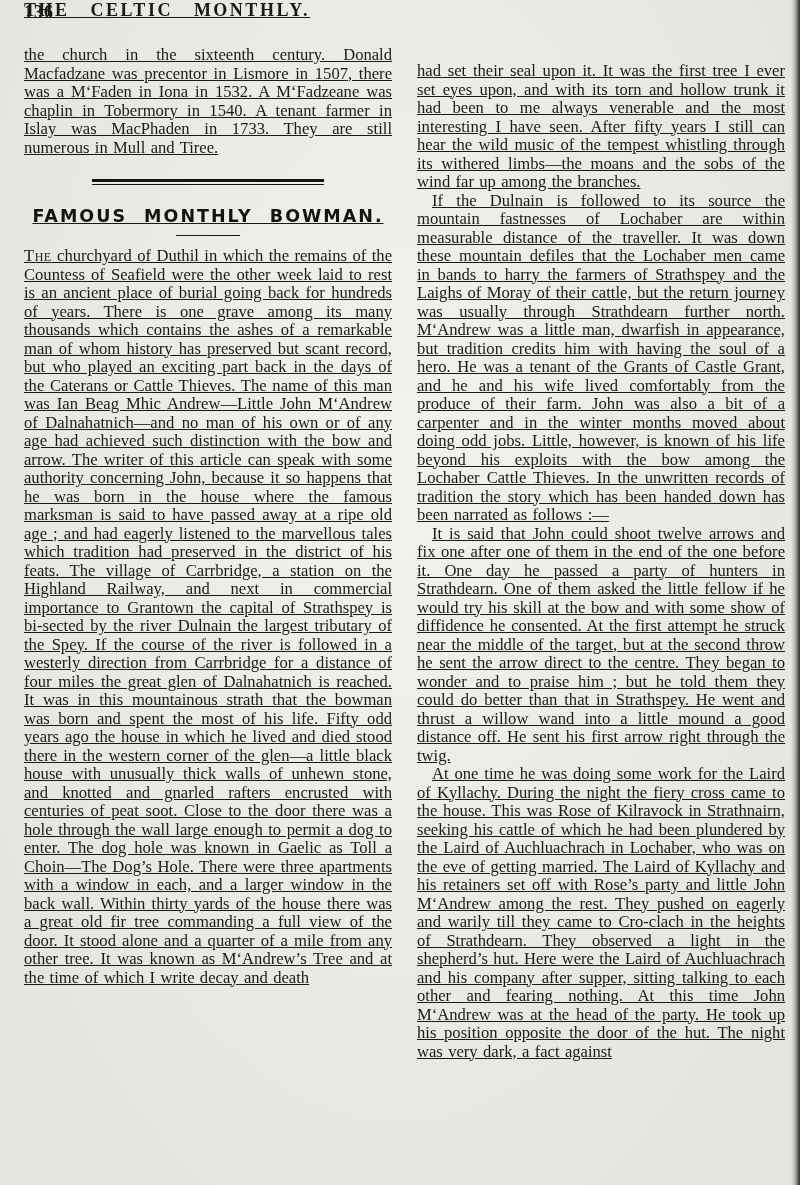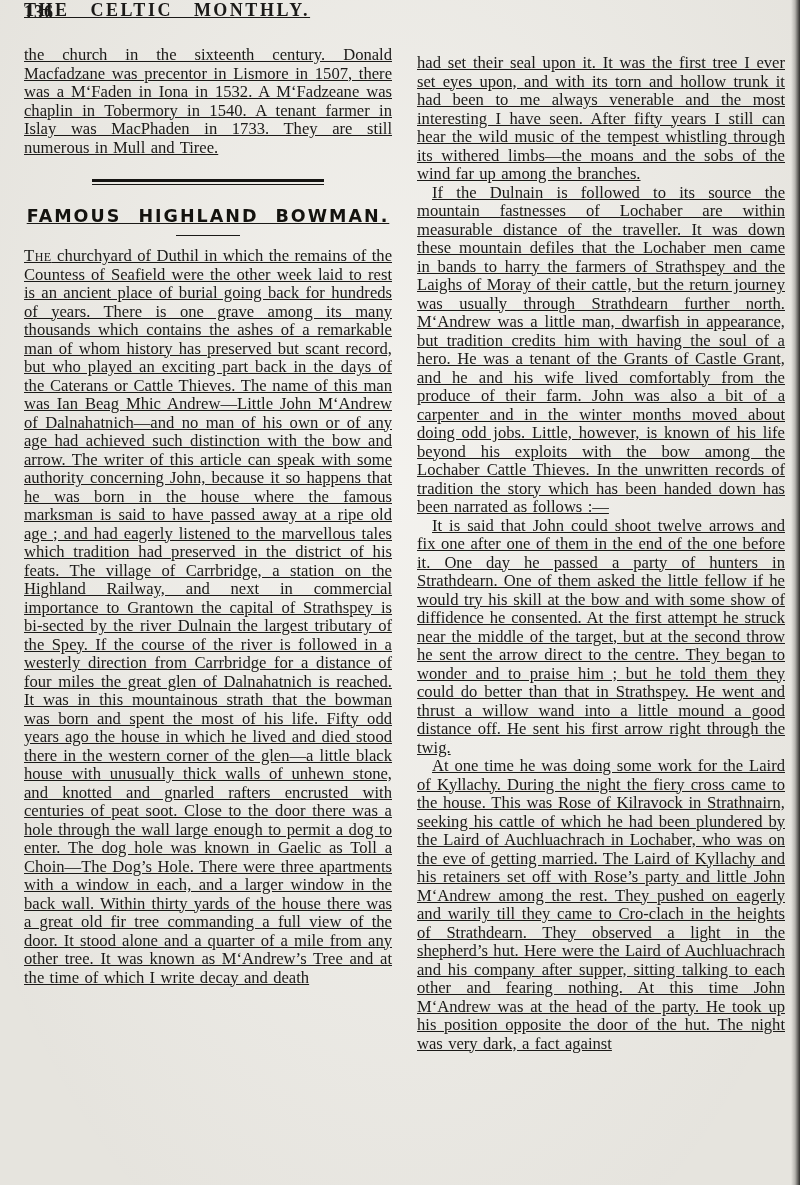--- a/index.html
+++ b/index.html
@@ -91,40 +91,40 @@
   .epigraph {
     margin: 0 0 10px 0;
     padding-left: 34px;
     text-indent: -34px;
     text-align: justify;
     font-size: 14.2px;
     line-height: 15.9px;
     word-spacing: 1px;
   }
   .epigraph em { font-style: italic; }
-  .rc-p { margin-top: 8px; }
+  .rc-p { margin-top: 16px; }
 </style>
 </head>
 <body>
 
 <div class="page">
 
   <div class="masthead">
     <span class="page-number">136</span>
     <h1 class="journal-title">THE CELTIC MONTHLY.</h1>
   </div>
 
   <div class="columns">
 
     <section class="col">
       <p class="body-p">the church in the sixteenth century. Donald Macfadzane was precentor in Lismore in 1507, there was a M‘Faden in Iona in 1532. A M‘Fadzeane was chaplin in Tobermory in 1540. A tenant farmer in Islay was MacPhaden in 1733. They are still numerous in Mull and Tiree.</p>
 
       <div class="double-rule"></div>
 
-      <h2 class="article-title">FAMOUS HIGHLAND BOWMAN.</h2>
+      <h2 class="article-title">FAMOUS MONTHLY BOWMAN.</h2>
       <div class="title-rule"></div>
 
 
       <p class="body-p"><span class="sc">The</span><span> churchyard of Duthil in which the remains of the Countess of Seafield were the other week laid to rest is an ancient place of burial going back for hundreds of years. There is one grave among its many thousands which contains the ashes of a remarkable man of whom history has preserved but scant record, but who played an exciting part back in the days of the Caterans or Cattle Thieves. The name of this man was Ian Beag Mhic Andrew—Little John M‘Andrew of Dalnahatnich—and no man of his own or of any age had achieved such distinction with the bow and arrow. The writer of this article can speak with some authority concerning John, because it so happens that he was born in the house where the famous marksman is said to have passed away at a ripe old age ; and had eagerly listened to the marvellous tales which tradition had preserved in the district of his feats. The village of Carrbridge, a station on the Highland Railway, and next in commercial importance to Grantown the capital of Strathspey is bi-sected by the river Dulnain the largest tributary of the Spey. If the course of the river is followed in a westerly direction from Carrbridge for a distance of four miles the great glen of Dalnahatnich is reached. It was in this mountainous strath that the bowman was born and spent the most of his life. Fifty odd years ago the house in which he lived and died stood there in the western corner of the glen—a little black house with unusually thick walls of unhewn stone, and knotted and gnarled rafters encrusted with centuries of peat soot. Close to the door there was a hole through the wall large enough to permit a dog to enter. The dog hole was known in Gaelic as Toll a Choin—The Dog’s Hole. There were three apartments with a window in each, and a larger window in the back wall. Within thirty yards of the house there was a great old fir tree commanding a full view of the door. It stood alone and a quarter of a mile from any other tree. It was known as M‘Andrew’s Tree and at the time of which I write decay and death</span></p>
     </section>
 
     <section class="col">
       <p class="body-p rc-p">had set their seal upon it. It was the first tree I ever set eyes upon, and with its torn and hollow trunk it had been to me always venerable and the most interesting I have seen. After fifty years I still can hear the wild music of the tempest whistling through its withered limbs—the moans and the sobs of the wind far up among the branches.</p>
       <p class="body-p indent">If the Dulnain is followed to its source the mountain fastnesses of Lochaber are within measurable distance of the traveller. It was down these mountain defiles that the Lochaber men came in bands to harry the farmers of Strathspey and the Laighs of Moray of their cattle, but the return journey was usually through Strathdearn further north. M‘Andrew was a little man, dwarfish in appearance, but tradition credits him with having the soul of a hero. He was a tenant of the Grants of Castle Grant, and he and his wife lived comfortably from the produce of their farm. John was also a bit of a carpenter and in the winter months moved about doing odd jobs. Little, however, is known of his life beyond his exploits with the bow among the Lochaber Cattle Thieves. In the unwritten records of tradition the story which has been handed down has been narrated as follows :—</p>
       <p class="body-p indent">It is said that John could shoot twelve arrows and fix one after one of them in the end of the one before it. One day he passed a party of hunters in Strathdearn. One of them asked the little fellow if he would try his skill at the bow and with some show of diffidence he consented. At the first attempt he struck near the middle of the target, but at the second throw he sent the arrow direct to the centre. They began to wonder and to praise him ; but he told them they could do better than that in Strathspey. He went and thrust a willow wand into a little mound a good distance off. He sent his first arrow right through the twig.</p>

